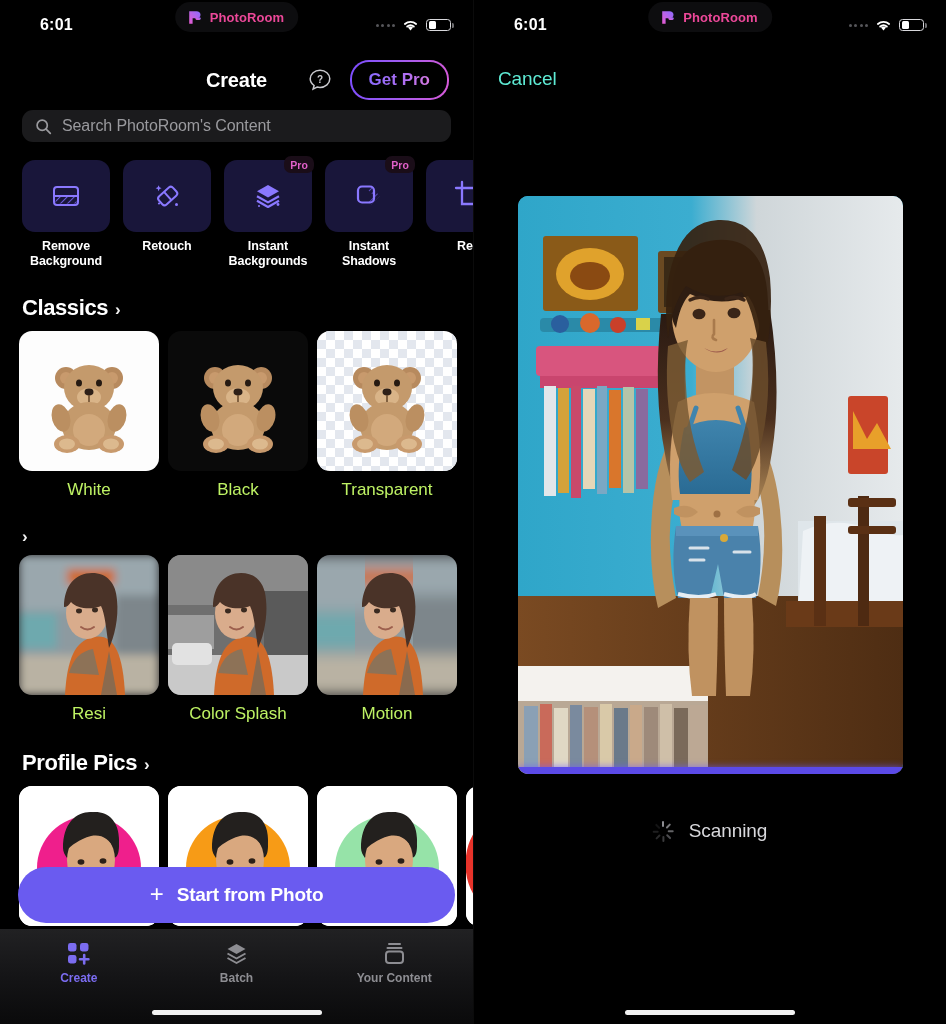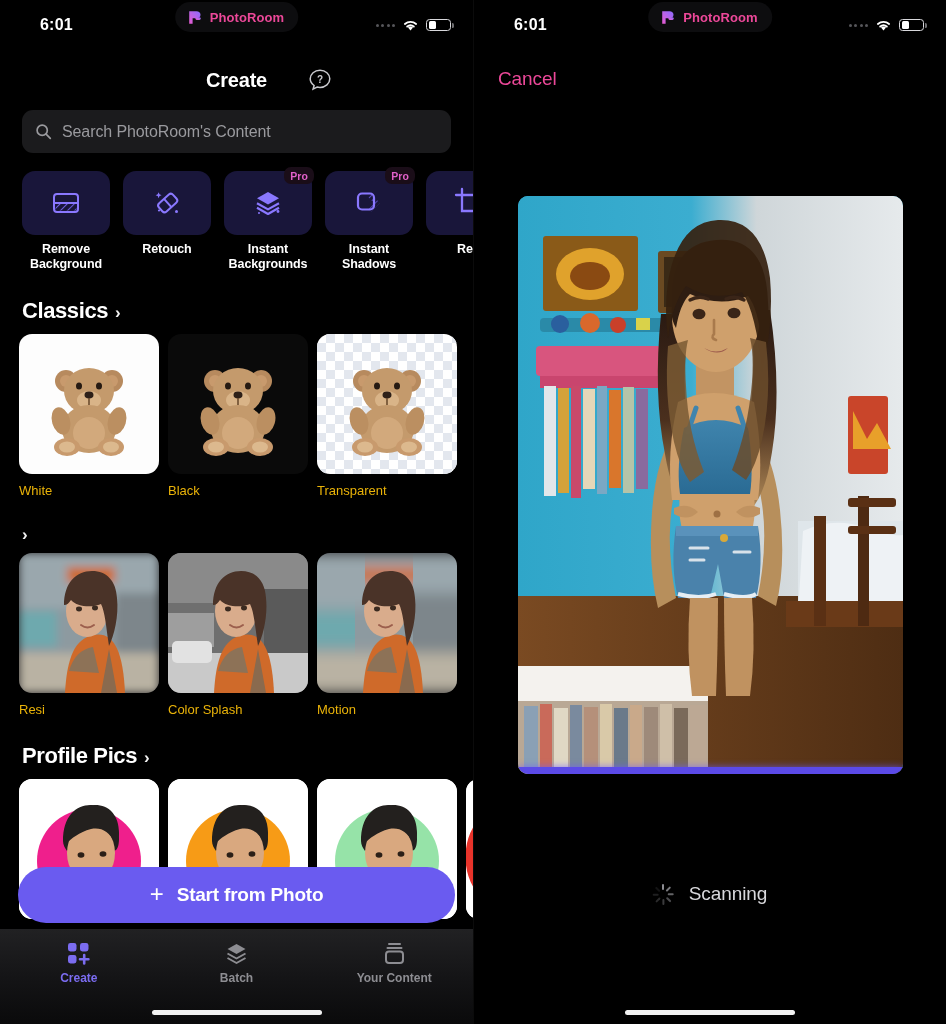--- a/index.html
+++ b/index.html
@@ -66,32 +66,32 @@
     color:#a47bff;
   }
   .getpro .inner span{
     background:linear-gradient(100deg,#8a6bff 0%,#b06ef2 60%,#d87ae0 100%);
     -webkit-background-clip:text; background-clip:text; color:transparent;
   }
 
   
   .searchwrap{ padding:6px 22px 0 22px; }
   .searchbar{
-    height:43px; background:#1b1b1d; border-radius:11px;
+    height:32px; background:#1b1b1d; border-radius:11px;
     display:flex; align-items:center; gap:10px; padding:0 13px; cursor:text;
   }
   .searchbar .ph{ color:#9a9a9e; font-size:16px; letter-spacing:-.1px; }
 
   
   .tools{
     display:flex; gap:13px; padding:18px 0 0 22px; overflow:hidden;
   }
   .tool{ width:88px; flex:0 0 auto; cursor:pointer; }
   .tool .tile{
-    width:88px; height:64px; border-radius:13px;
+    width:88px; height:72px; border-radius:13px;
     background:#19163a; position:relative;
     display:flex; align-items:center; justify-content:center;
   }
   .tool .pro{
     position:absolute; right:-2px; top:-4px;
     background:#1a0d18; color:#e060c8;
     font-size:10.5px; font-weight:700; padding:2.5px 6px; border-radius:7px;
     letter-spacing:.1px;
   }
   .tool .lbl{
@@ -103,21 +103,21 @@
   .section{ padding:26px 0 0 0; }
   .sec-head{
     display:flex; align-items:center; gap:7px; padding:0 22px 10px 22px; cursor:pointer;
   }
   .sec-head h2{ color:#fff; font-size:22px; font-weight:700; letter-spacing:-.4px; }
   .chev{ color:#fff; font-size:17px; font-weight:600; opacity:.95; line-height:1; margin-top:2px;}
 
   .cards{ display:flex; gap:9px; padding:0 0 0 19px; }
   .card{ width:140px; flex:0 0 auto; cursor:pointer; }
   .card .thumb{ width:140px; height:140px; border-radius:13px; overflow:hidden; position:relative; }
-  .card .cap{ margin-top:9px; text-align:left; color:#eab308; font-size:13px; font-weight:500; }
+  .card .cap{ margin-top:9px; text-align:center; color:#bef264; font-size:17px; font-weight:500; }
 
   
   .bearbox{ width:100%; height:100%; position:relative; }
   .bg-white{ background:#fdfdfd; }
   .bg-black{ background:#0a0a0a; }
   .bg-checker{
     background-color:#ffffff;
     background-image:
       linear-gradient(45deg,#e3e7ee 25%,transparent 25%,transparent 75%,#e3e7ee 75%),
       linear-gradient(45deg,#e3e7ee 25%,transparent 25%,transparent 75%,#e3e7ee 75%);
@@ -153,35 +153,35 @@
   .tab.active .tl{ color:#7b6cf0; }
 
   .homebar{
     position:absolute; left:50%; transform:translateX(-50%); bottom:9px;
     width:170px; height:5px; border-radius:3px; background:#f2f2f2; z-index:8;
   }
 
   
   .cancel{
     position:absolute; left:497px; top:68px;
-    color:#ec4899; font-size:19px; font-weight:400; cursor:pointer; letter-spacing:-.1px;
+    color:#5eead4; font-size:19px; font-weight:400; cursor:pointer; letter-spacing:-.1px;
   }
   .photo-wrap{
     position:absolute; left:44px; top:196px; width:385px; height:578px;
     border-radius:10px; overflow:hidden; background:#111;
   }
   .photo{ position:absolute; inset:0; }
   .progress{
     position:absolute; left:0; right:0; bottom:0; height:7px;
     background:#1c1640;
   }
   .progress .fill{ height:100%; width:100%; background:#5b4ae8; border-radius:0 0 0 0; box-shadow:0 0 7px rgba(110,90,255,.75); }
 
   .scanning{
-    position:absolute; left:0; right:0; top:883px;
+    position:absolute; left:0; right:0; top:820px;
     display:flex; align-items:center; justify-content:center; gap:15px;
   }
   .spinner{ width:21px; height:21px; position:relative; display:block; }
   .spinner i{
     position:absolute; left:9.3px; top:0; width:2.4px; height:6px;
     background:#8d8d92; border-radius:1.2px; transform-origin:1.2px 10.5px;
   }
   .scanning .txt{ color:#d8d8dc; font-size:19px; font-weight:500; letter-spacing:-.1px; }
 </style>
 </head>
@@ -226,20 +226,23 @@
       </div>
     </div>
 
     <div class="navrow">
       <div class="nav-title">Create</div>
       <div class="help-btn">
         <svg width="26" height="26" viewBox="0 0 26 26">
           <path d="M13 3.2c5.4 0 9.8 3.8 9.8 8.6 0 4.8-4.4 8.6-9.8 8.6-1 0-2-.1-2.9-.4l-4 2.1 1-3.6C5 16.9 3.2 14.3 3.2 11.8c0-4.8 4.4-8.6 9.8-8.6z" fill="none" stroke="#c9c9ce" stroke-width="1.5"></path>
           <text x="13" y="16" font-size="10" font-weight="700" fill="#c9c9ce" text-anchor="middle" font-family="Liberation Sans">?</text>
         </svg>
+      </div>
+      <div class="getpro">
+        <div class="inner"><span>Get Pro</span></div>
       </div>
     </div>
 
     <div class="searchwrap">
       <div class="searchbar">
         <svg width="17" height="17" viewBox="0 0 17 17">
           <circle cx="7.2" cy="7.2" r="5.1" fill="none" stroke="#9a9a9e" stroke-width="1.7"></circle>
           <line x1="11.1" y1="11.1" x2="15.3" y2="15.3" stroke="#9a9a9e" stroke-width="1.7" stroke-linecap="round"></line>
         </svg>
         <span class="ph">Search PhotoRoom's Content</span>

